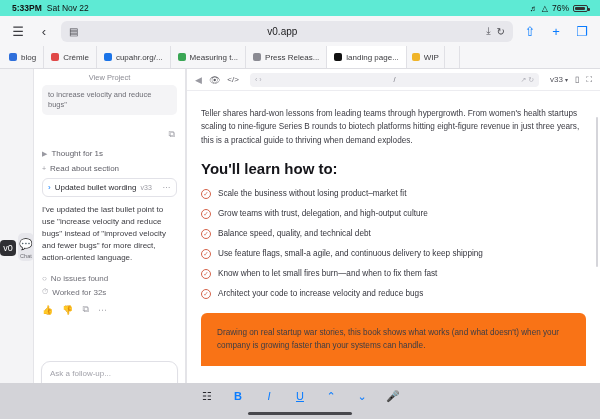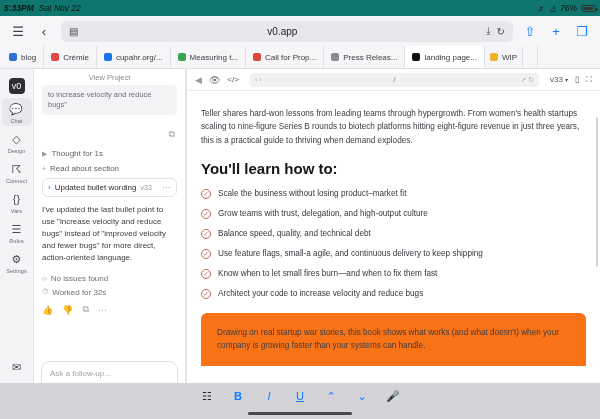--- a/index.html
+++ b/index.html
@@ -12,27 +12,26 @@
   .screen {
     position: relative;
     width: 600px; height: 419px;
     background: #f2f2f5;
     display: flex; flex-direction: column;
   }
 
   
   .statusbar {
     height: 16px;
-    background: #0f766e;
+    background: #5eead4;
     display: flex; align-items: center;
-    padding: 0 4px;
+    padding: 0 12px;
     font-size: 8.5px;
     color: #111;
     flex: 0 0 auto;
-    font-style: italic;
   }
   .sb-left { display: flex; align-items: center; gap: 5px; }
   .sb-right { margin-left: auto; display: flex; align-items: center; gap: 4px; }
   .sb-time { font-weight: 700; }
   .sb-date { font-weight: 400; }
   .batt {
     width: 15px; height: 7px; border: 1px solid #333; border-radius: 2px;
     position: relative; display: inline-block;
   }
   .batt::after {
@@ -107,21 +106,21 @@
     display: flex;
     min-height: 0;
     background: #fff;
   }
 
   
   .rail {
     width: 34px; flex: 0 0 34px;
     background: #f4f4f6;
     border-right: 1px solid #e4e4e8;
-    display: flex; flex-direction: column; align-items: center;
+    display: flex; flex-direction: row; align-items: center;
     padding-top: 6px;
     gap: 2px;
   }
   .rail-item {
     width: 30px;
     display: flex; flex-direction: column; align-items: center;
     gap: 1px;
     padding: 3px 0 2px;
     border-radius: 5px;
     color: #5a5a60;
@@ -353,24 +352,20 @@
           <span class="fav" style="background:#e04848"></span>
           <span class="lbl">Crémie</span>
         </div>
       <div class="tab">
           <span class="fav" style="background:#1a73e8"></span>
           <span class="lbl">cupahr.org/...</span>
         </div>
       <div class="tab">
           <span class="fav" style="background:#3aa655"></span>
           <span class="lbl">Measuring t...</span>
-        </div>
-      <div class="tab">
-          <span class="fav" style="background:#d94a3d"></span>
-          <span class="lbl">Call for Prop...</span>
         </div>
       <div class="tab">
           <span class="fav" style="background:#8a8a92"></span>
           <span class="lbl">Press Releas...</span>
         </div>
       <div class="tab active">
           <span class="fav" style="background:#111111"></span>
           <span class="lbl">landing page...</span>
         </div>
       <div class="tab narrow">

